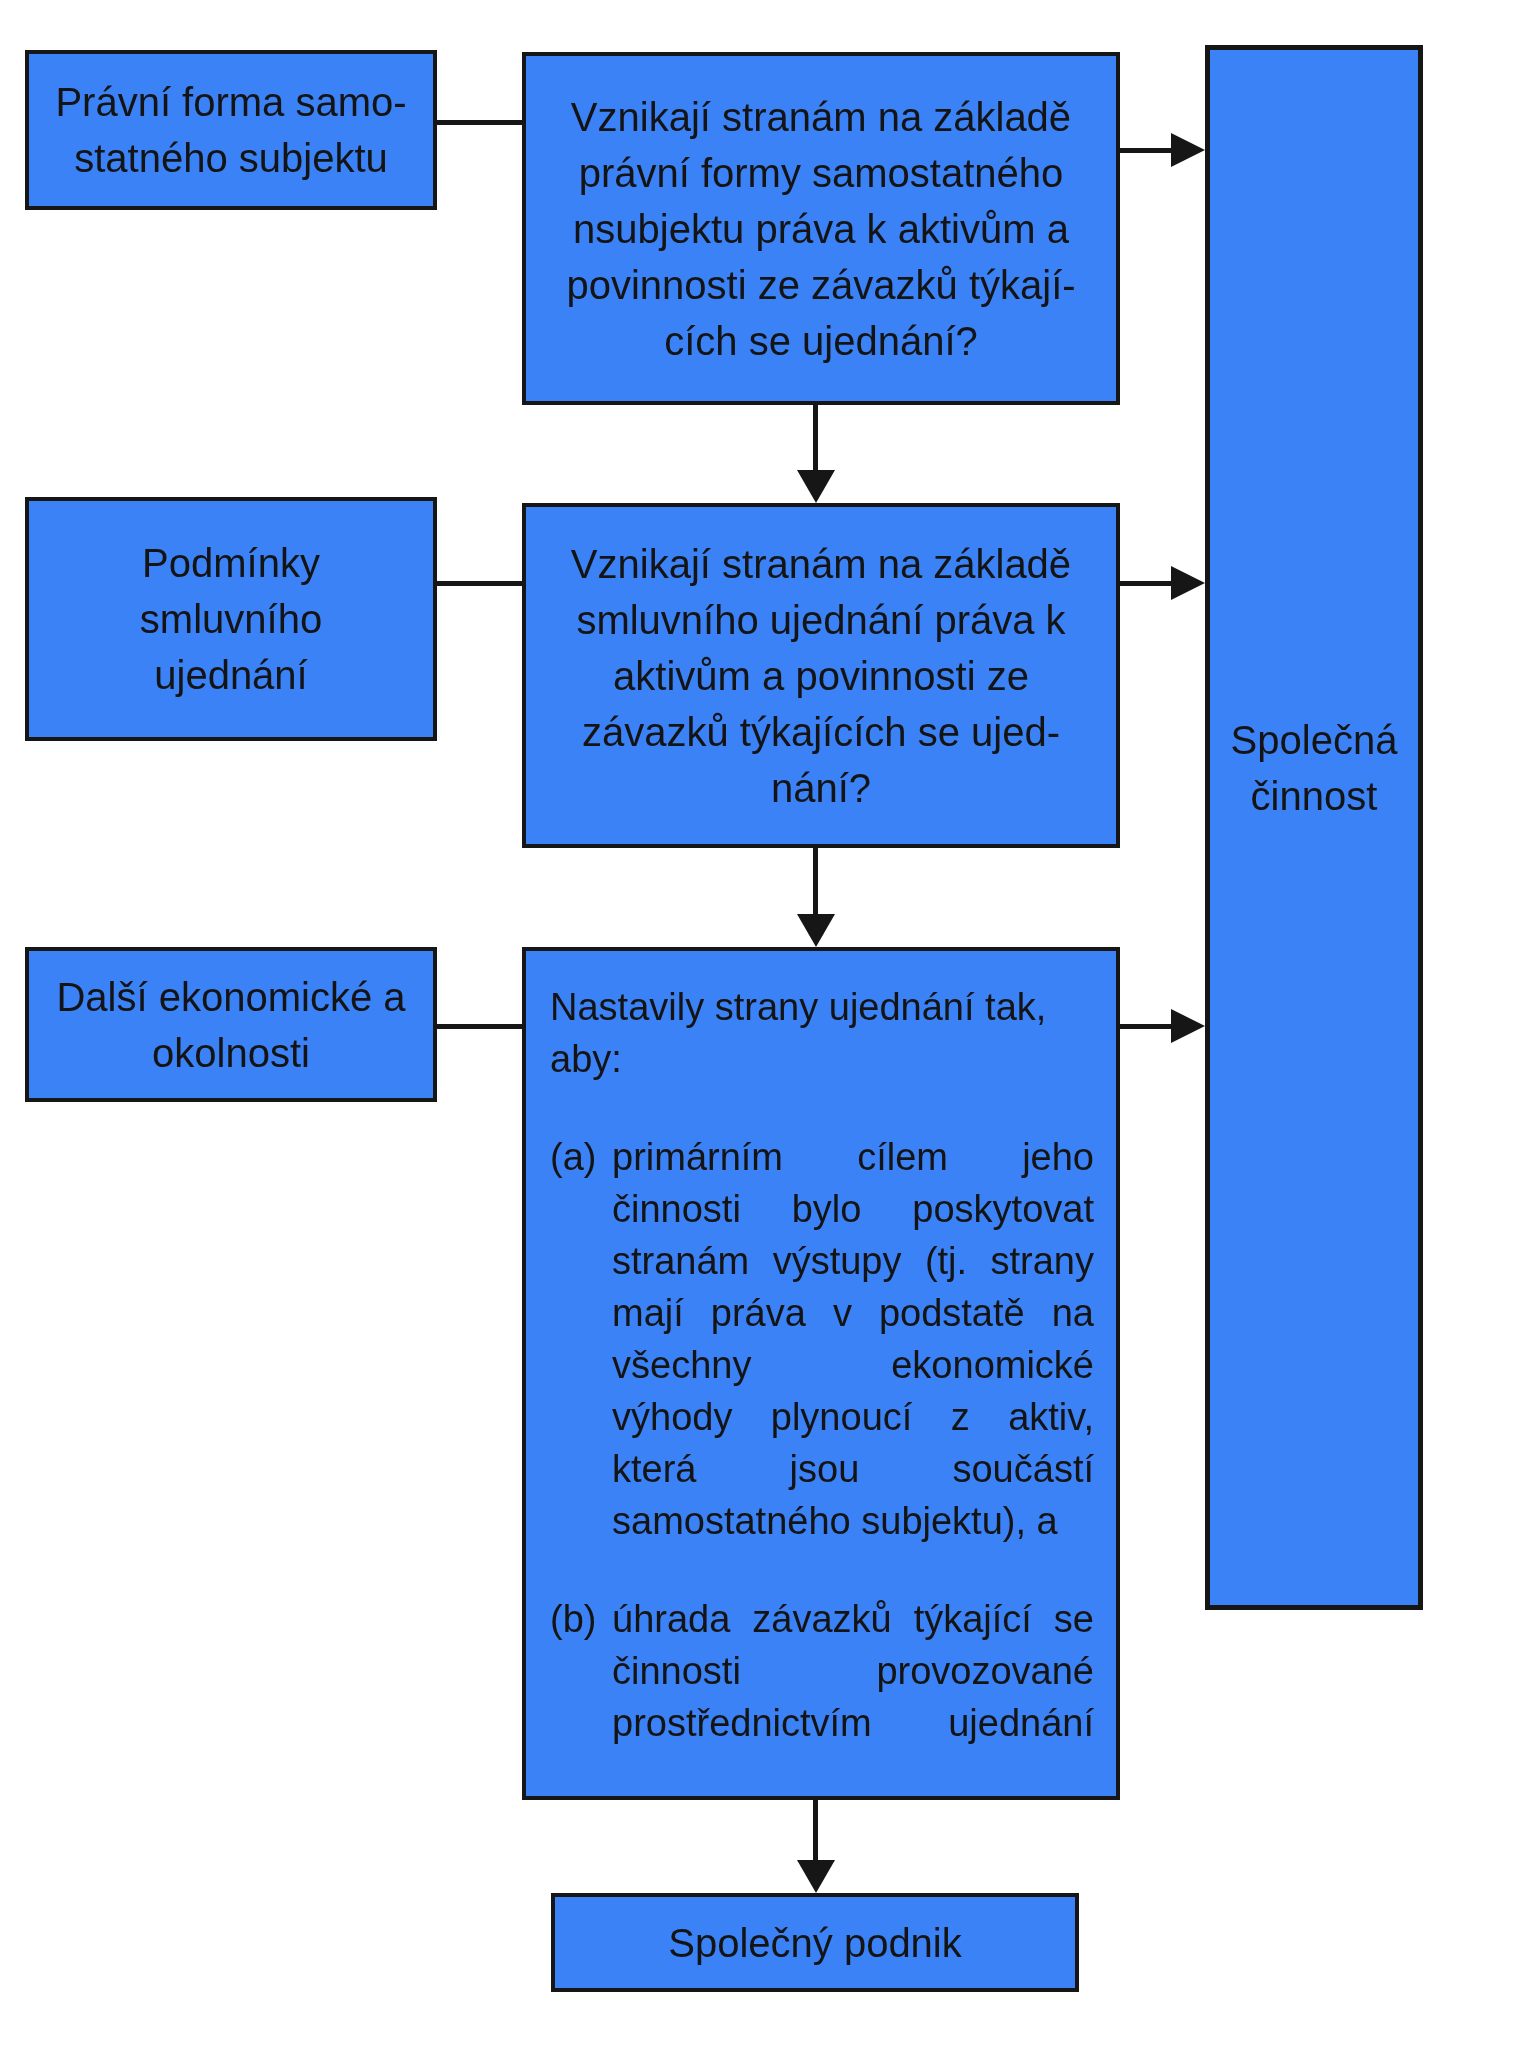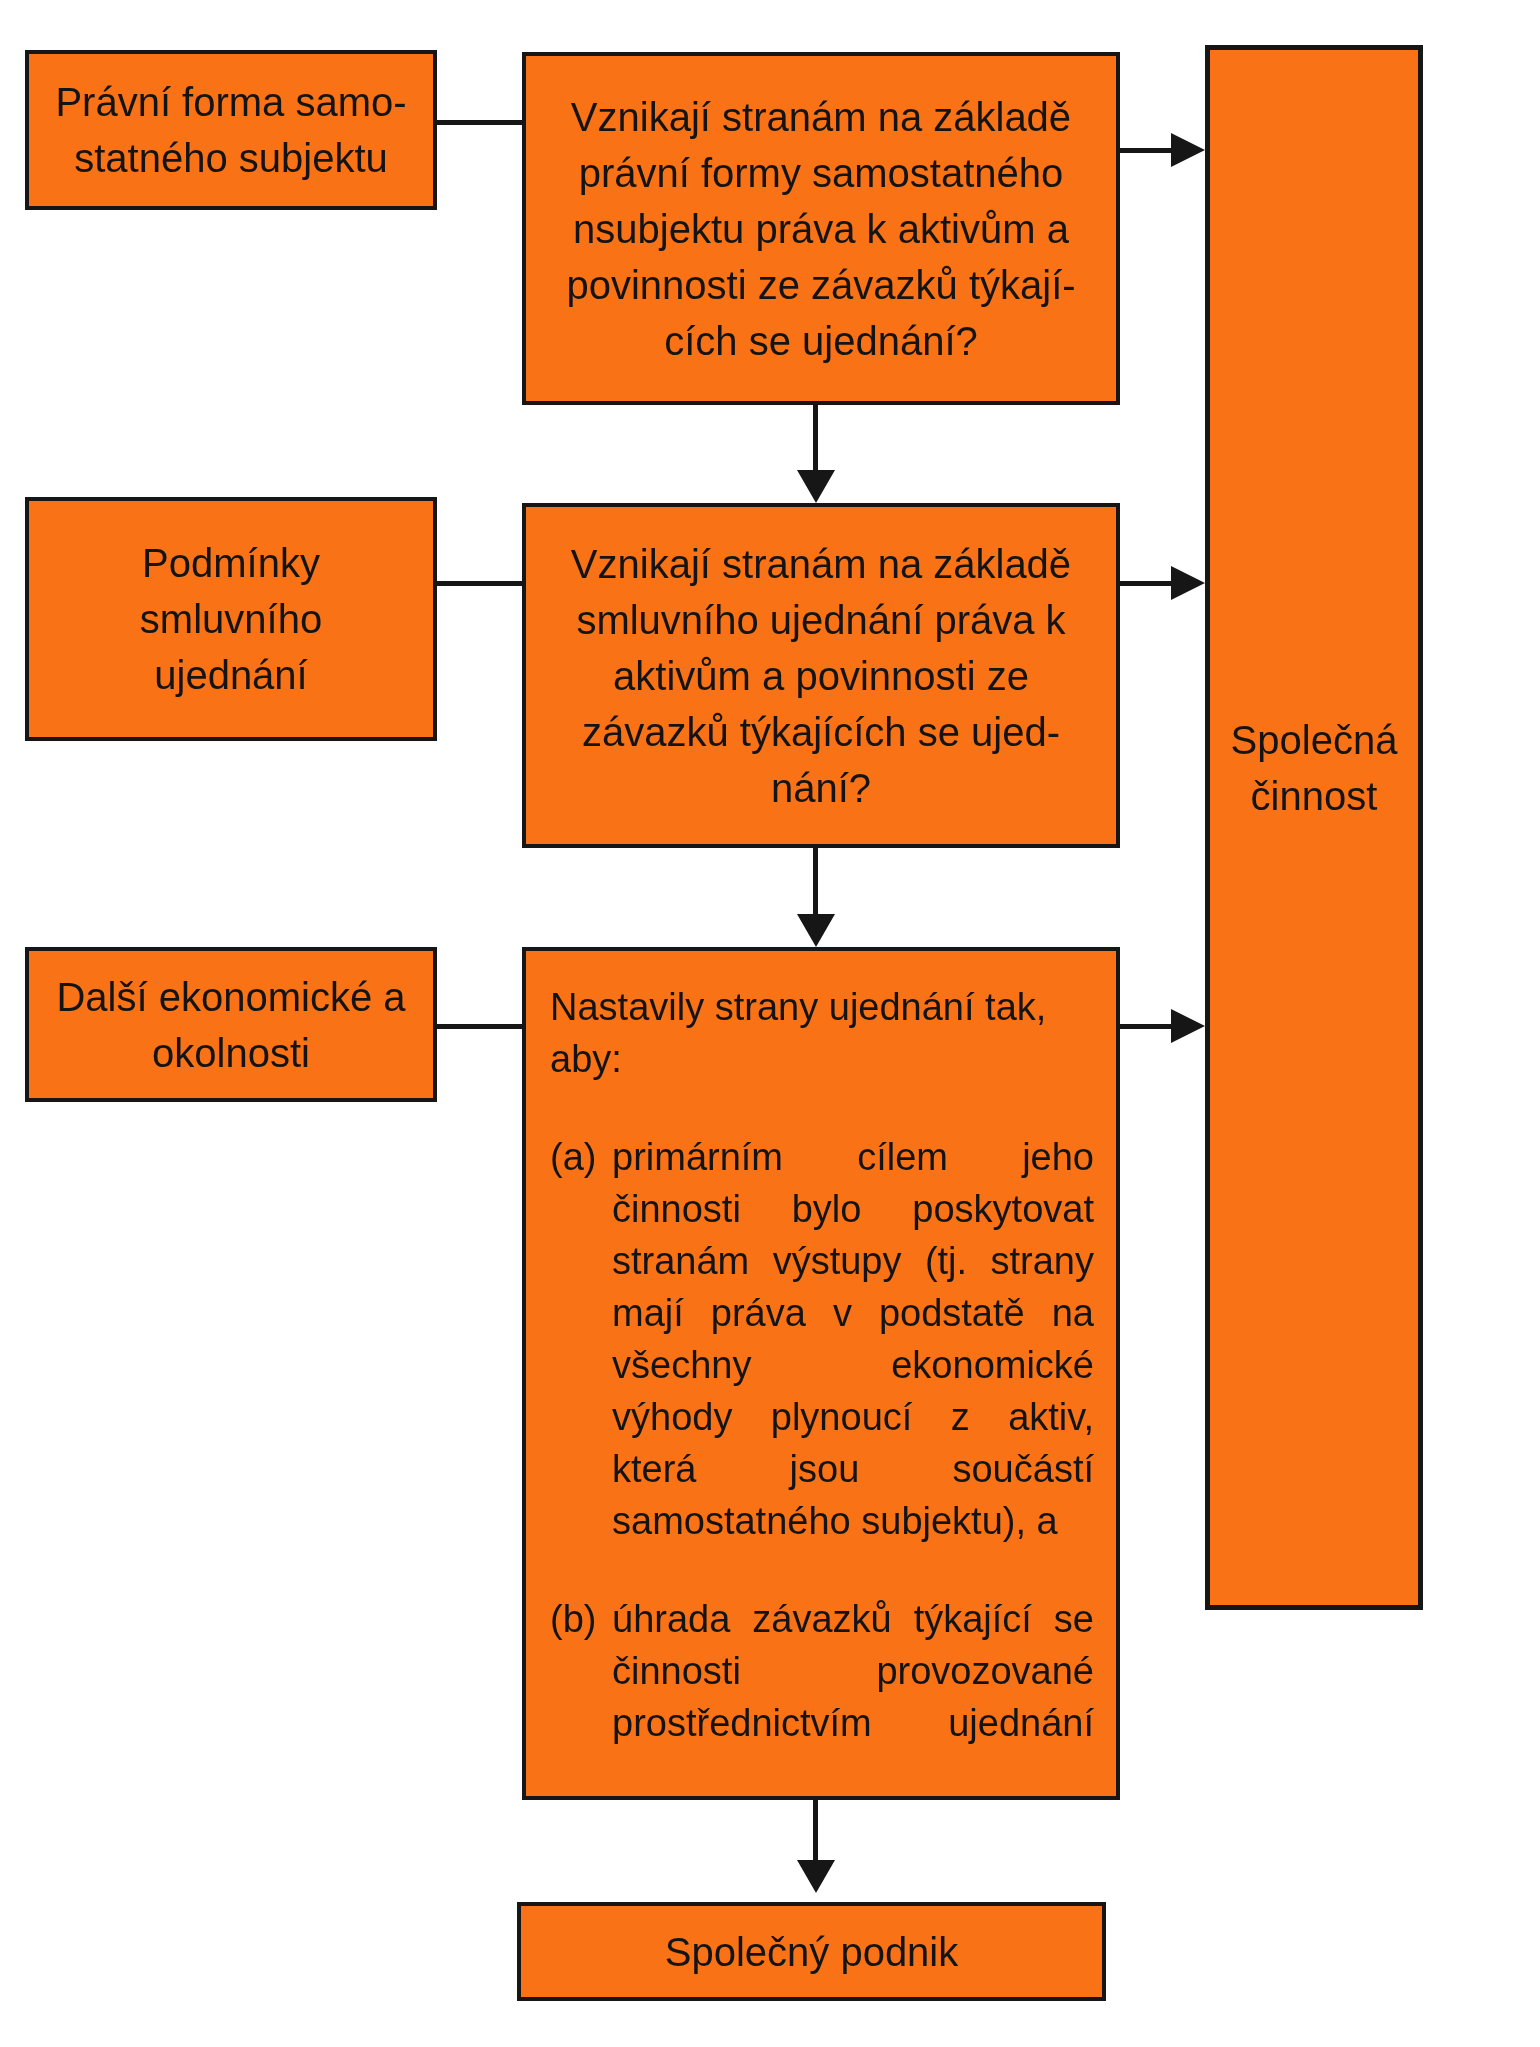--- a/index.html
+++ b/index.html
@@ -13,21 +13,21 @@
     height: 2047px;
     background: #ffffff;
     font-family: "Liberation Sans", "DejaVu Sans", sans-serif;
     color: #141414;
     overflow: hidden;
   }
   .box {
     position: absolute;
     box-sizing: border-box;
     border: 4px solid #161616;
-    background: #f97316;
+    background: #3b82f6;
     display: flex;
     align-items: center;
     justify-content: center;
   }
   .box .txt {
     white-space: pre-line;
     text-align: center;
     font-size: 40px;
     line-height: 56px;
   }
@@ -62,21 +62,21 @@
     text-align: justify;
   }
   .list-item .body.justify-all { text-align-last: justify; }
   
   #box-joint-operation {
     left: 1205px; top: 45px; width: 218px; height: 1565px;
     border-width: 5px;
     padding-bottom: 120px;
   }
   
-  #box-joint-venture { left: 517px; top: 1893px; width: 589px; height: 99px; margin-top: 9px; }
+  #box-joint-venture { left: 551px; top: 1893px; width: 528px; height: 99px; }
 
   
   .hline { position: absolute; height: 5px; background: #161616; }
   .vline { position: absolute; width: 5px;  background: #161616; }
   .tri-right {
     position: absolute; width: 0; height: 0;
     border-top: 17px solid transparent;
     border-bottom: 17px solid transparent;
     border-left: 34px solid #161616;
   }

